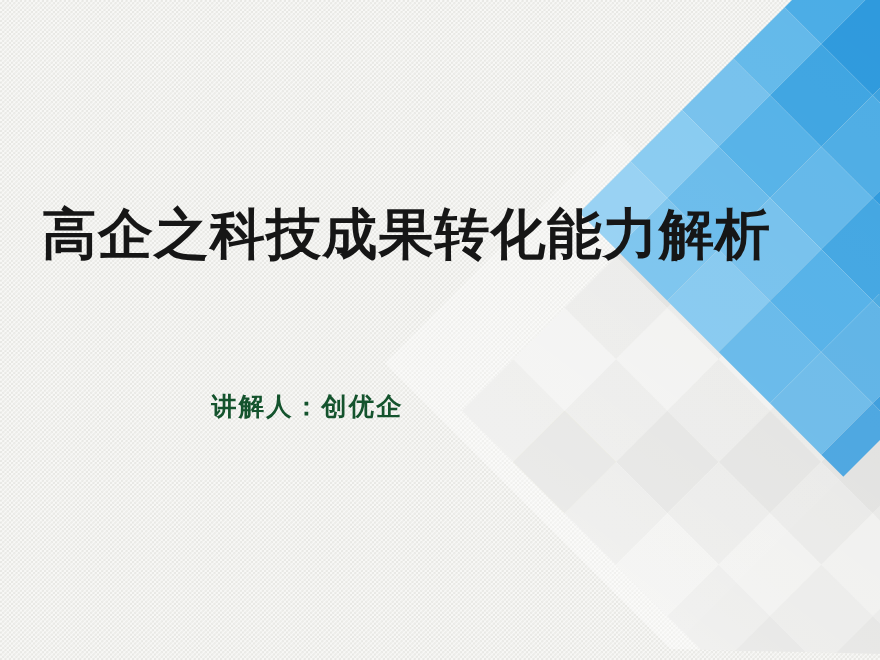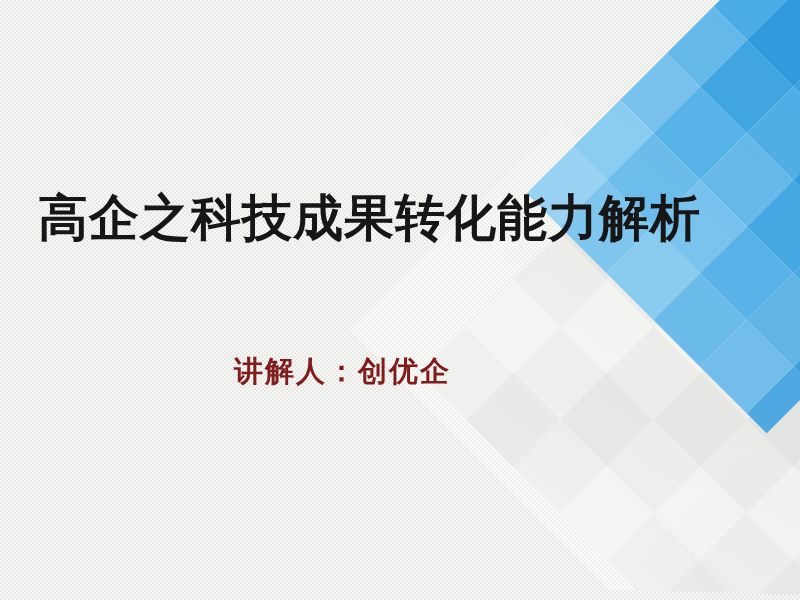--- a/index.html
+++ b/index.html
@@ -11,21 +11,21 @@
     overflow: hidden;
     background: #ffffff;
   }
 
   #slide {
     position: relative;
     width: 800px;
     height: 600px;
     overflow: hidden;
     background-color: #f7f7f5;
-    font-family: Liberation Serif, serif;
+    font-family: Liberation Mono, monospace;
   }
 
   
   #bg-texture {
     position: absolute;
     inset: 0;
     background-color: #f8f8f6;
     background-image:
       linear-gradient(45deg, rgba(228,228,224,0.85) 25%, transparent 25%, transparent 75%, rgba(228,228,224,0.85) 75%),
       linear-gradient(45deg, rgba(228,228,224,0.85) 25%, transparent 25%, transparent 75%, rgba(228,228,224,0.85) 75%);
@@ -56,27 +56,26 @@
     letter-spacing: 1px;
     line-height: 64px;
     color: #161616;
     white-space: nowrap;
   }
 
   #subtitle {
     position: absolute;
     left: 192px;
     top: 355px;
-    font-size: 29px;
+    font-size: 23px;
     font-weight: bold;
     letter-spacing: 2px;
     line-height: 32px;
-    color: #7f1d1d;
+    color: #14532d;
     white-space: nowrap;
-    margin-left: 42px;
   }
 </style>
 </head>
 <body>
 
 <div id="slide">
 
   <div id="bg-texture"></div>
 
   <div id="decor">

